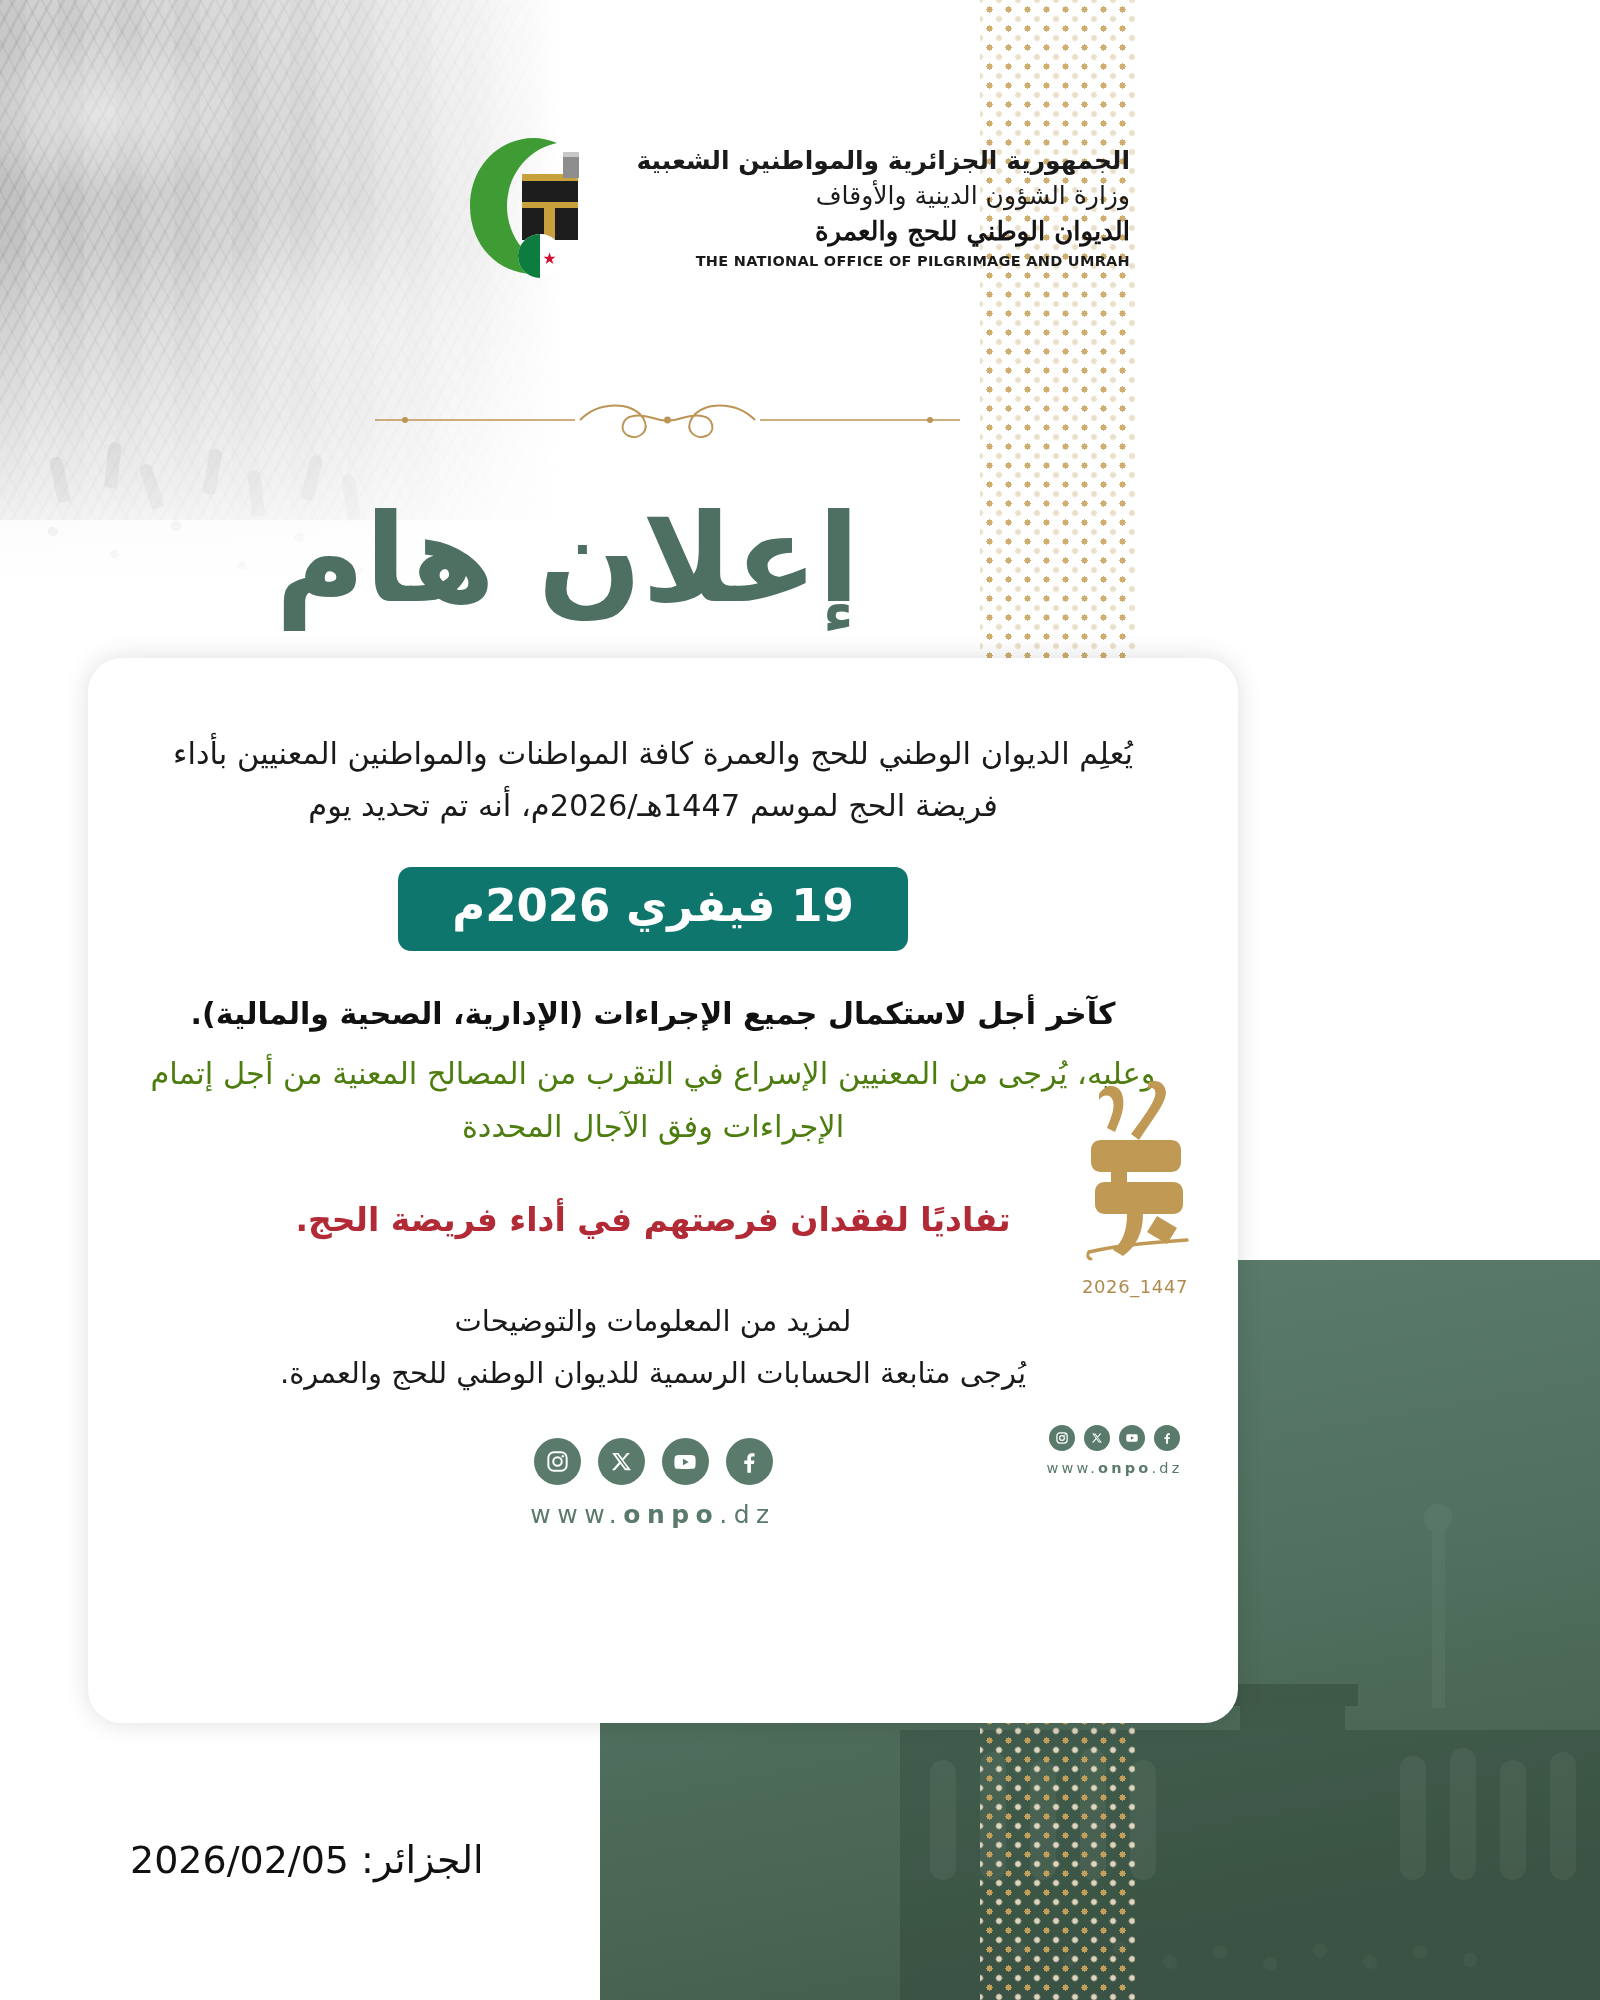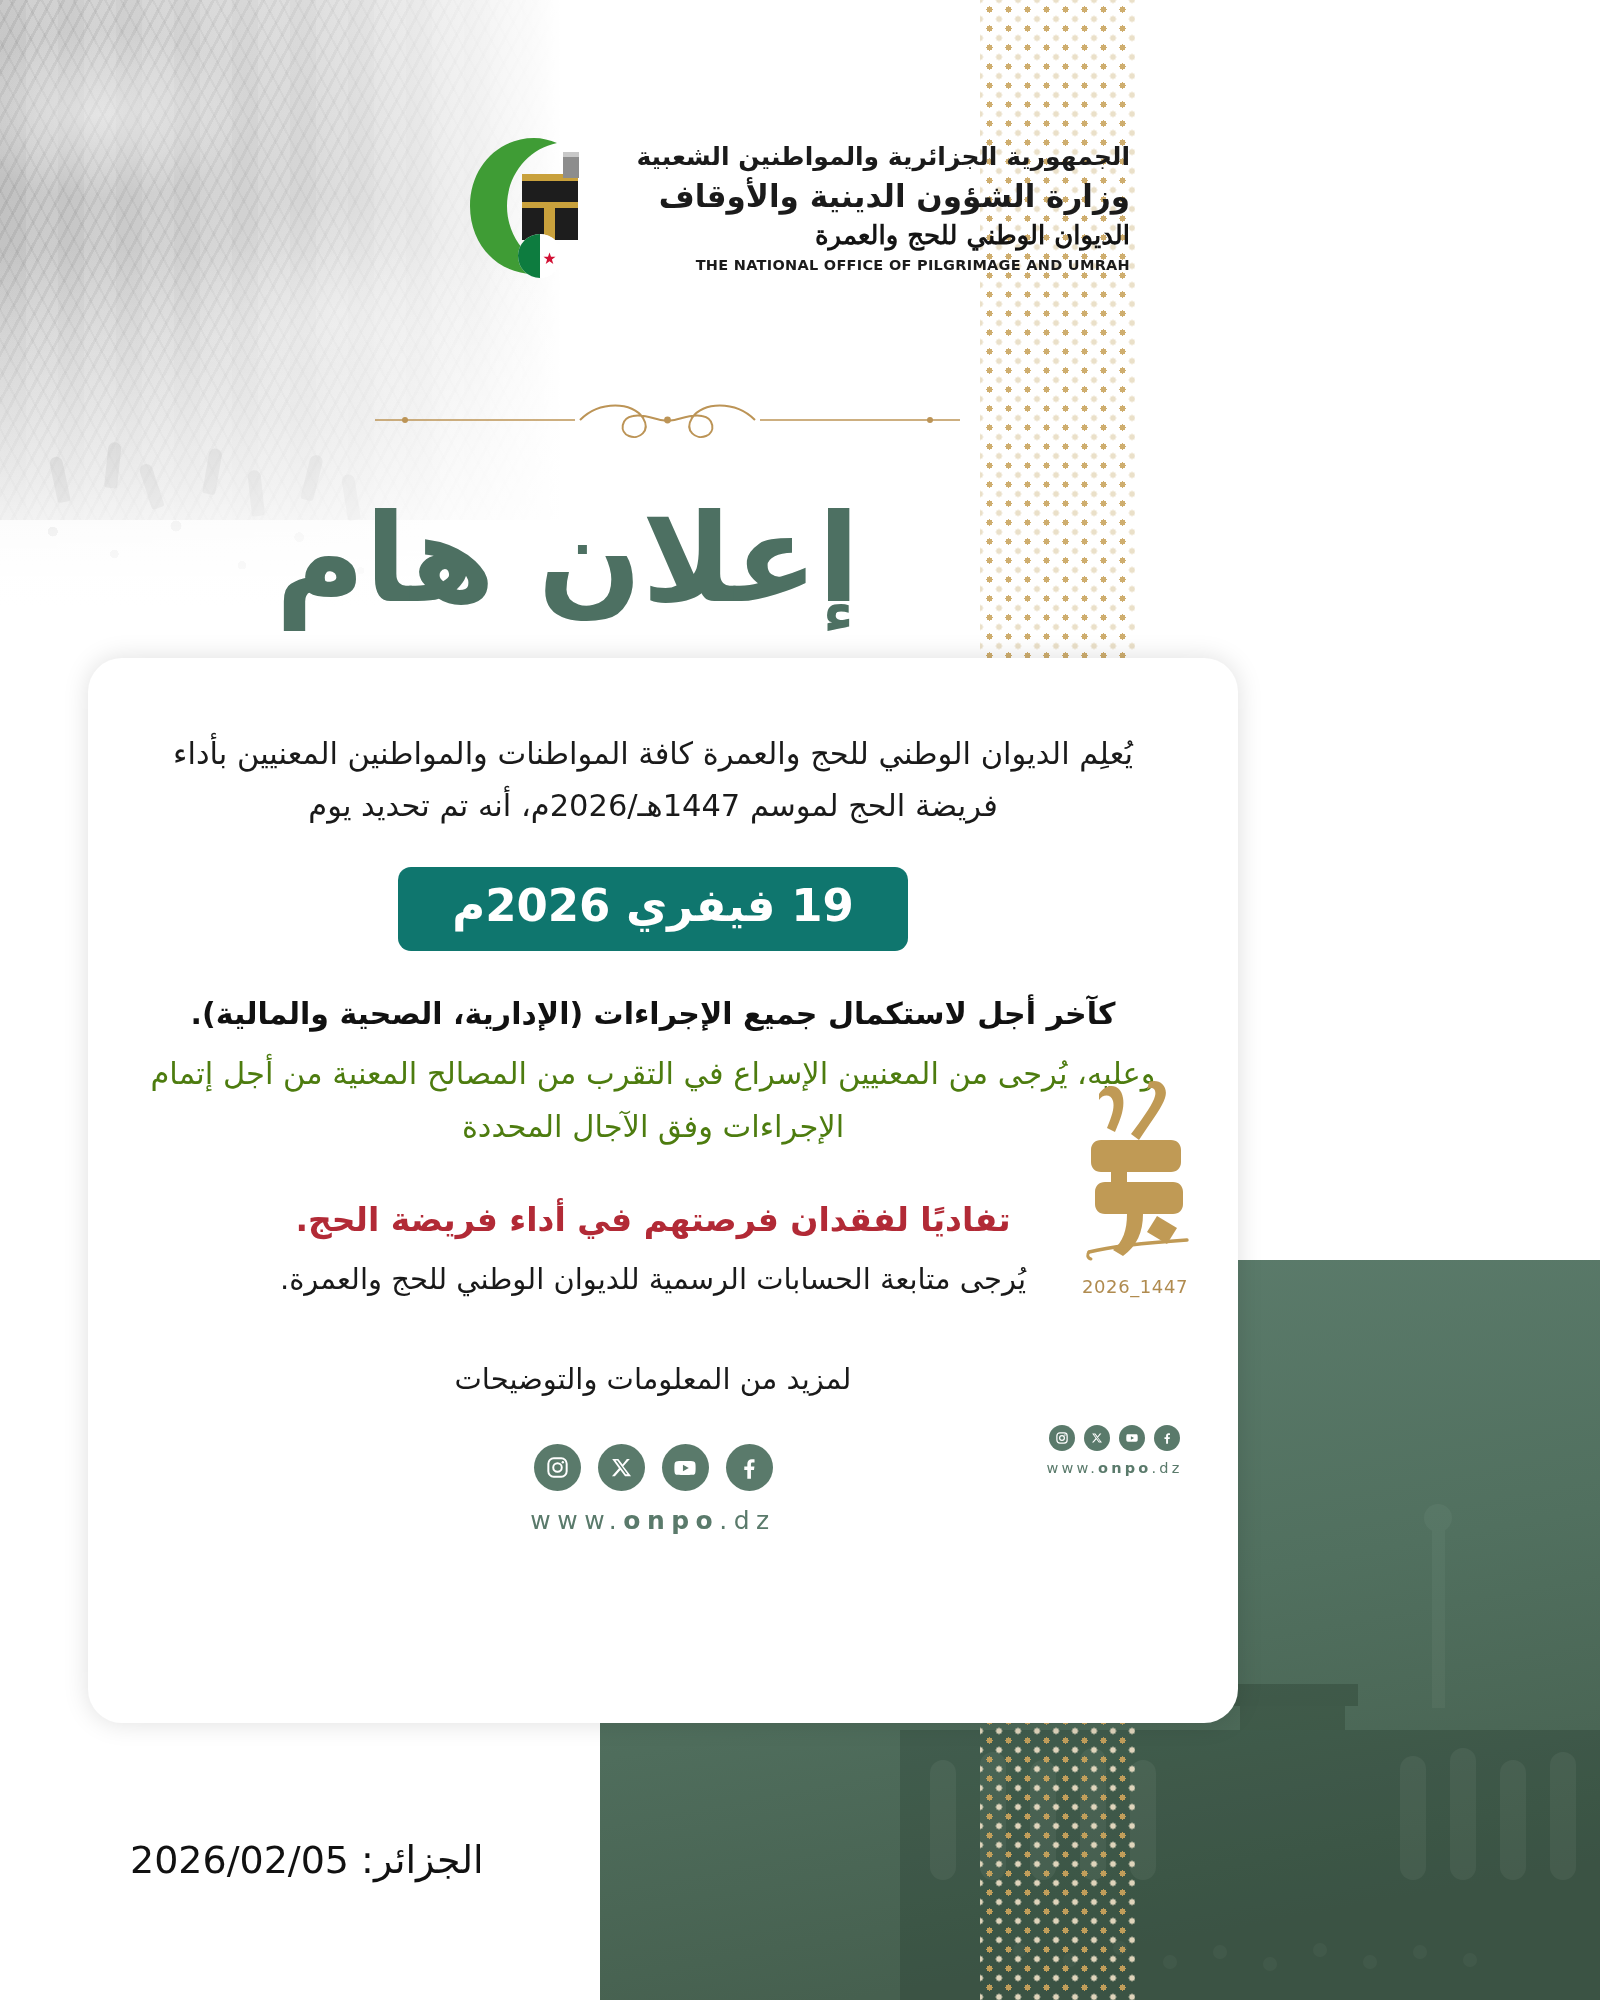--- a/index.html
+++ b/index.html
@@ -129,21 +129,21 @@
     text-align: right;
     direction: rtl;
     flex: 0 0 auto;
     margin-right: 0;
   }
   .hdr-l1 {
     font-size: 25px; font-weight: 700; color: #1b1b1b;
     letter-spacing: .2px; line-height: 1.42; white-space: nowrap;
   }
   .hdr-l2 {
-    font-size: 31px; font-weight: 700; color: #1b1b1b;
+    font-size: 25px; font-weight: 400; color: #1b1b1b;
     line-height: 1.42; white-space: nowrap;
   }
   .hdr-l3 {
     font-size: 26px; font-weight: 700; color: #141414;
     line-height: 1.35; white-space: nowrap;
     font-family: "DejaVu Serif", serif;
   }
   .hdr-en {
     font-size: 14.5px; font-weight: 700; color: #1b1b1b;
     letter-spacing: .28px; direction: ltr; text-align: right;
@@ -467,22 +467,22 @@
     <div class="date-badge-wrap">
       <div class="date-badge">19 فيفري 2026م</div>
     </div>
 
     <div class="bold-line">كآخر أجل لاستكمال جميع الإجراءات (الإدارية، الصحية والمالية).</div>
 
     <div class="para-2">وعليه، يُرجى من المعنيين الإسراع في التقرب من المصالح المعنية من أجل إتمام الإجراءات وفق الآجال المحددة</div>
 
     <div class="red-line">تفاديًا لفقدان فرصتهم في أداء فريضة الحج.</div>
 
+    <div class="footer-note">لمزيد من المعلومات والتوضيحات</div>
     <div class="footer-note" style="margin-top:4px;">يُرجى متابعة الحسابات الرسمية للديوان الوطني للحج والعمرة.</div>
-    <div class="footer-note">لمزيد من المعلومات والتوضيحات</div>
 
     <div class="social-row">
       <a class="social-ic">
         <svg width="26" height="26" viewBox="0 0 24 24" fill="#ffffff">
             <path d="M13.8 22v-8.2h2.8l.42-3.2H13.8V8.55c0-.93.26-1.56 1.6-1.56h1.71V4.13c-.3-.04-1.31-.13-2.5-.13-2.47 0-4.16 1.5-4.16 4.27v2.33H7.64v3.2h2.81V22h3.35z"></path>
           </svg>
       </a>
       <a class="social-ic">
         <svg width="26" height="26" viewBox="0 0 24 24" fill="#ffffff">
             <path d="M21.6 8.1c-.23-1.7-.93-2.3-2.6-2.44C17.1 5.5 14.6 5.45 12 5.45s-5.1.05-7 .21C3.33 5.8 2.63 6.4 2.4 8.1 2.24 9.3 2.2 10.6 2.2 12s.04 2.7.2 3.9c.23 1.7.93 2.3 2.6 2.44 1.9.16 4.4.21 7 .21s5.1-.05 7-.21c1.67-.14 2.37-.74 2.6-2.44.16-1.2.2-2.5.2-3.9s-.04-2.7-.2-3.9zM10.1 15.1V8.9L15.5 12l-5.4 3.1z"></path>

